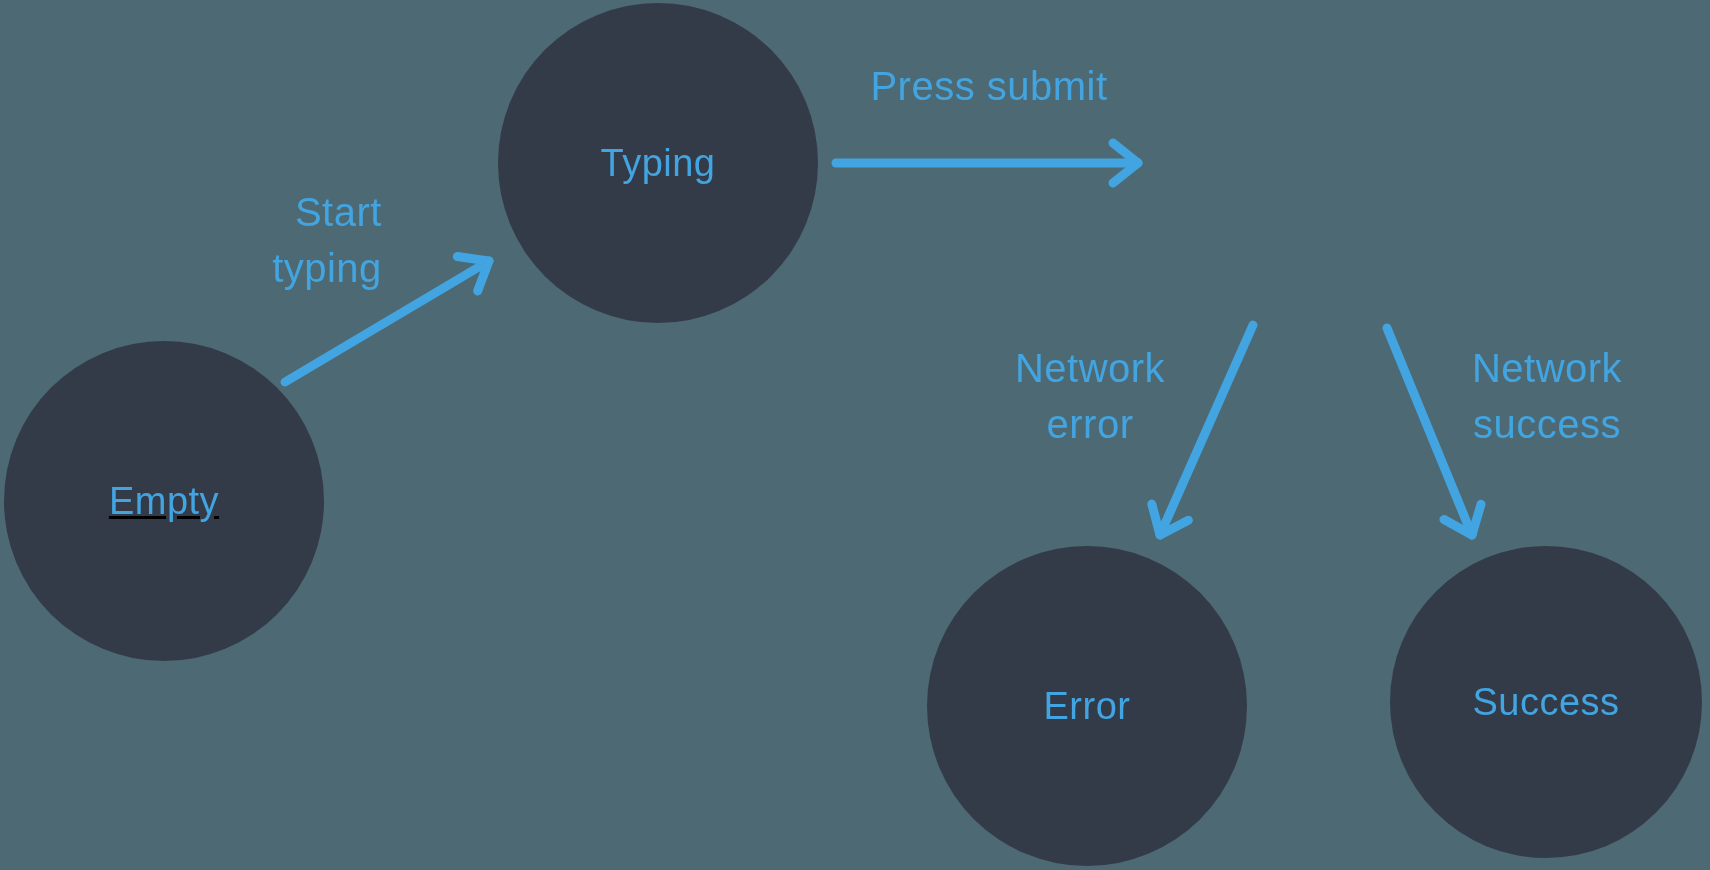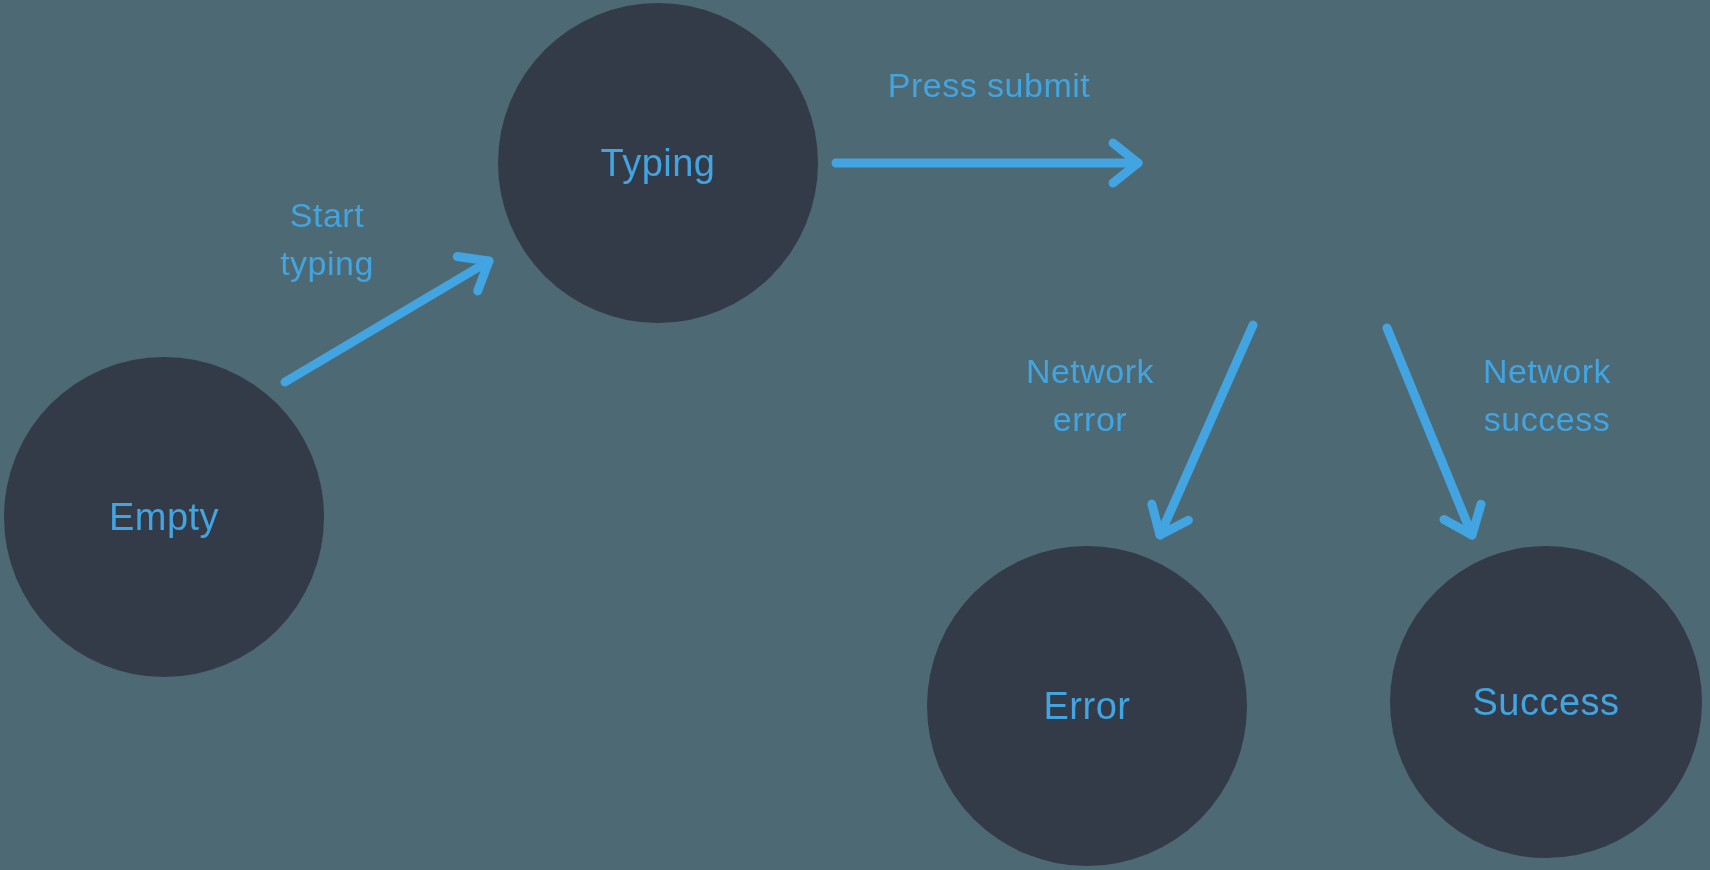--- a/index.html
+++ b/index.html
@@ -39,21 +39,21 @@
   .node-label {
     color: var(--accent-blue);
     font-size: 38px;
     font-weight: 400;
     letter-spacing: 0.5px;
   }
   .edge-label {
     position: absolute;
     transform: translate(-50%, -50%);
     color: var(--accent-blue);
-    font-size: 34px;
+    font-size: 40px;
     font-weight: 400;
     letter-spacing: 0.5px;
     line-height: 1.4;
     text-align: center;
     white-space: pre-line;
   }
 </style>
 </head>
 <body>
 
@@ -64,38 +64,38 @@
       <marker id="arrow" orient="auto" markerUnits="userSpaceOnUse" refX="0" refY="0" markerWidth="90" markerHeight="90" overflow="visible">
         <path d="M -25 -20 L 0 0 L -25 20" fill="none" stroke="var(--accent-blue)" stroke-width="9" stroke-linecap="round" stroke-linejoin="round"></path>
       </marker>
     </defs>
     <line x1="285" y1="382" x2="489" y2="261" marker-end="url(#arrow)"></line>
     <line x1="836" y1="163" x2="1138" y2="163" marker-end="url(#arrow)"></line>
     <line x1="1253" y1="325" x2="1160" y2="535" marker-end="url(#arrow)"></line>
     <line x1="1387" y1="328" x2="1472" y2="535" marker-end="url(#arrow)"></line>
   </svg>
 
-  <div class="node" style="left:4px; top:357px; width:320px; height:320px;">
+  <div class="node" style="left:4px; top:341px; width:320px; height:320px;text-decoration:underline;">
     <span class="node-label">Empty</span>
   </div>
 
   <div class="node" style="left:498px; top:3px; width:320px; height:320px;">
     <span class="node-label">Typing</span>
   </div>
 
 
   <div class="node" style="left:927px; top:546px; width:320px; height:320px;">
     <span class="node-label">Error</span>
   </div>
 
   <div class="node" style="left:1390px; top:546px; width:312px; height:312px;">
     <span class="node-label">Success</span>
   </div>
 
-  <div class="edge-label" style="left:327px; top:240px;">Start
+  <div class="edge-label" style="left:327px; top:240px;text-align:right;">Start
 typing</div>
 
   <div class="edge-label" style="left:989px; top:86px;">Press submit</div>
 
   <div class="edge-label" style="left:1090px; top:396px;">Network
 error</div>
 
   <div class="edge-label" style="left:1547px; top:396px;">Network
 success</div>
 

